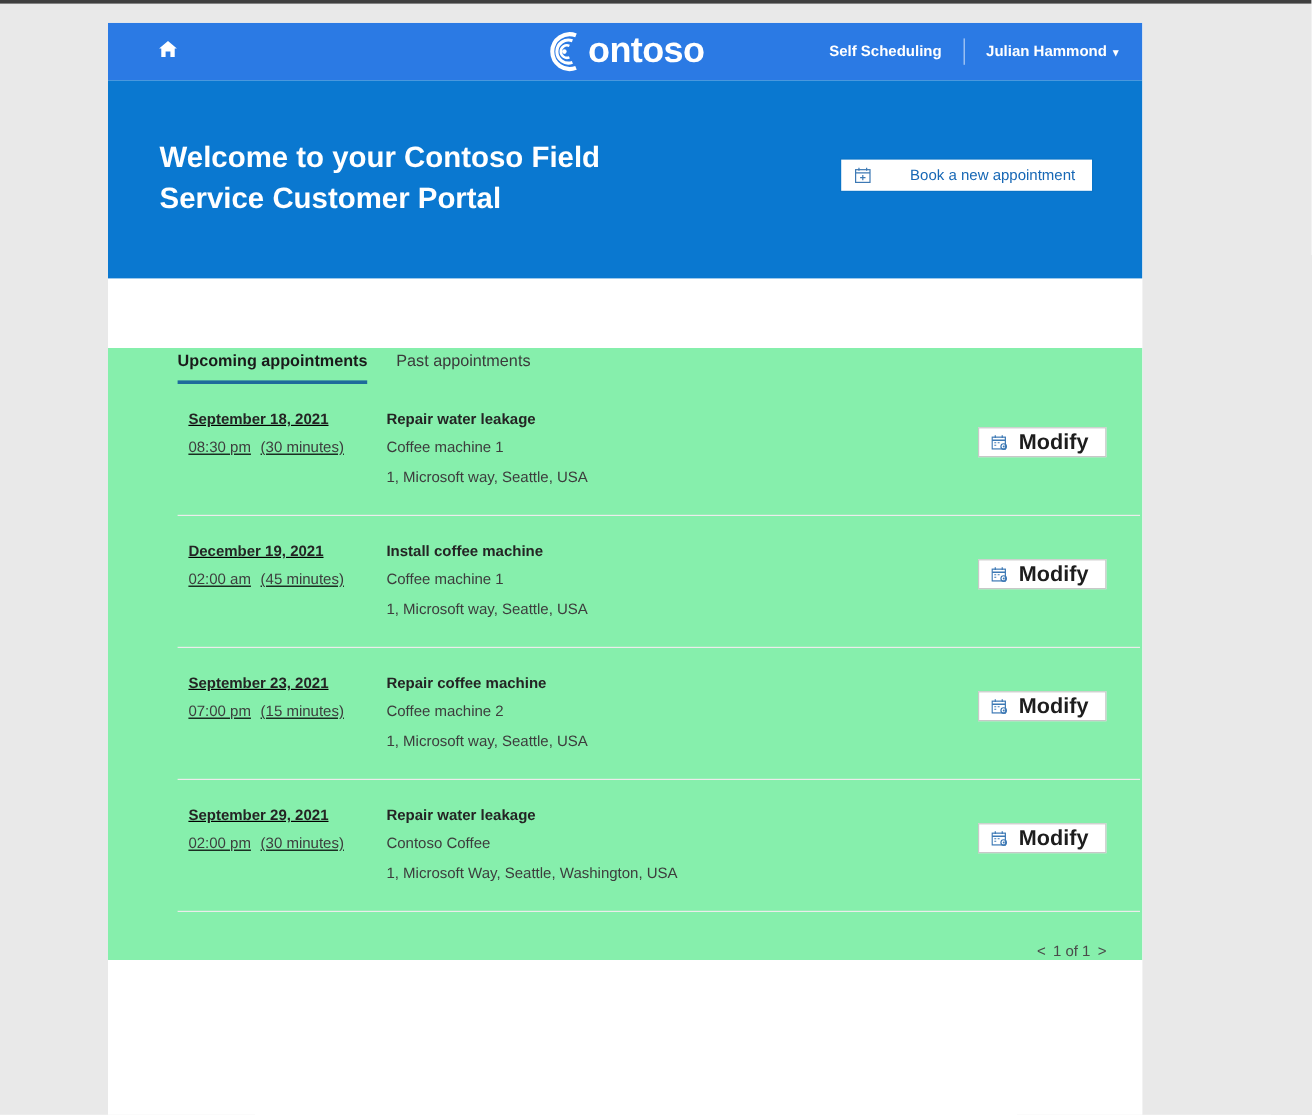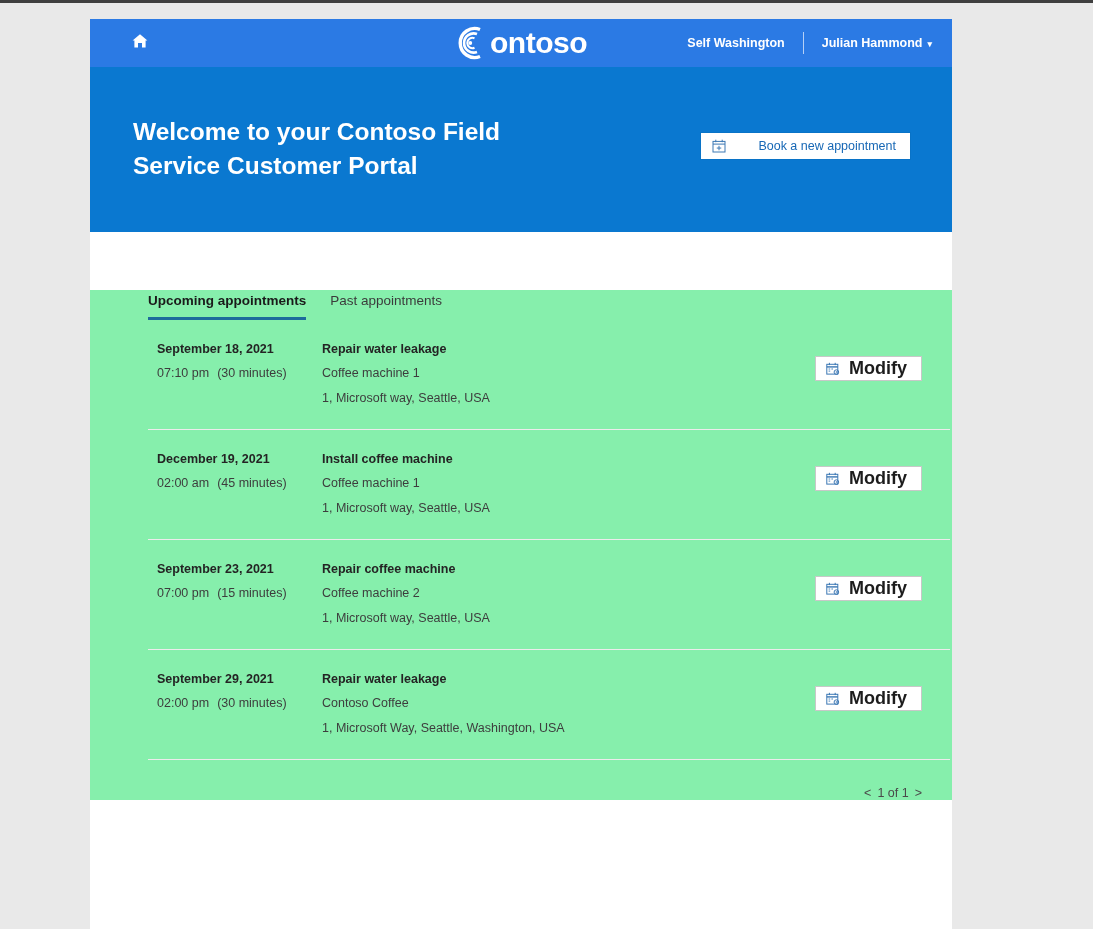--- a/index.html
+++ b/index.html
@@ -179,20 +179,21 @@
     align-items: flex-start;
     border-bottom: 1px solid #ececec;
     padding: 22px 0 24px 0;
     position: relative;
     min-height: 60px;
   }
   .appt-when {
     width: 158px;
     flex: 0 0 158px;
     padding-left: 9px;
+    text-decoration: underline;
   }
   .appt-date {
     font-size: 12.5px;
     font-weight: bold;
     color: #242424;
     margin-bottom: 10px;
   }
   .appt-time-wrap {
     font-size: 12.5px;
     color: #3d3d3d;
@@ -288,21 +289,21 @@
           <path d="M25 6.5 A14.5 14.5 0 1 0 25 33.5" fill="none" stroke="#ffffff" stroke-width="3.4"></path>
           <path d="M22 11 A9.6 9.6 0 1 0 22 29" fill="none" stroke="#ffffff" stroke-width="2.6"></path>
           <path d="M19.5 15.2 A5.2 5.2 0 1 0 19.5 24.8" fill="none" stroke="#ffffff" stroke-width="2.1"></path>
           <circle cx="15.3" cy="20" r="1.9" fill="#ffffff"></circle>
         </svg>
       </span>
       <span class="logo-text">ontoso</span>
     </div>
 
     <div class="nav-right">
-      <span class="nav-link">Self Washington</span>
+      <span class="nav-link">Self Scheduling</span>
       <span class="nav-divider"></span>
       <span class="nav-user"><span>Julian Hammond</span><span class="caret">▾</span></span>
     </div>
   </div>
 
   <div class="hero">
     <div class="hero-title">
       <div>Welcome to your Contoso Field</div>
       <div>Service Customer Portal</div>
     </div>
@@ -327,21 +328,21 @@
       <div class="tab active">Upcoming appointments</div>
       <div class="tab">Past appointments</div>
     </div>
 
     <div class="appt-list">
 
       <div class="appt-row">
         <div class="appt-when">
           <div class="appt-date">September 18, 2021</div>
           <div class="appt-time-wrap">
-            <span>07:10 pm</span><span class="dur">(30 minutes)</span>
+            <span>08:30 pm</span><span class="dur">(30 minutes)</span>
           </div>
         </div>
         <div class="appt-details">
           <div class="appt-subject">Repair water leakage</div>
           <div class="appt-asset">Coffee machine 1</div>
           <div class="appt-address">1, Microsoft way, Seattle, USA</div>
         </div>
         <div class="appt-action">
           <button class="modify-btn">
             <span class="ic">

